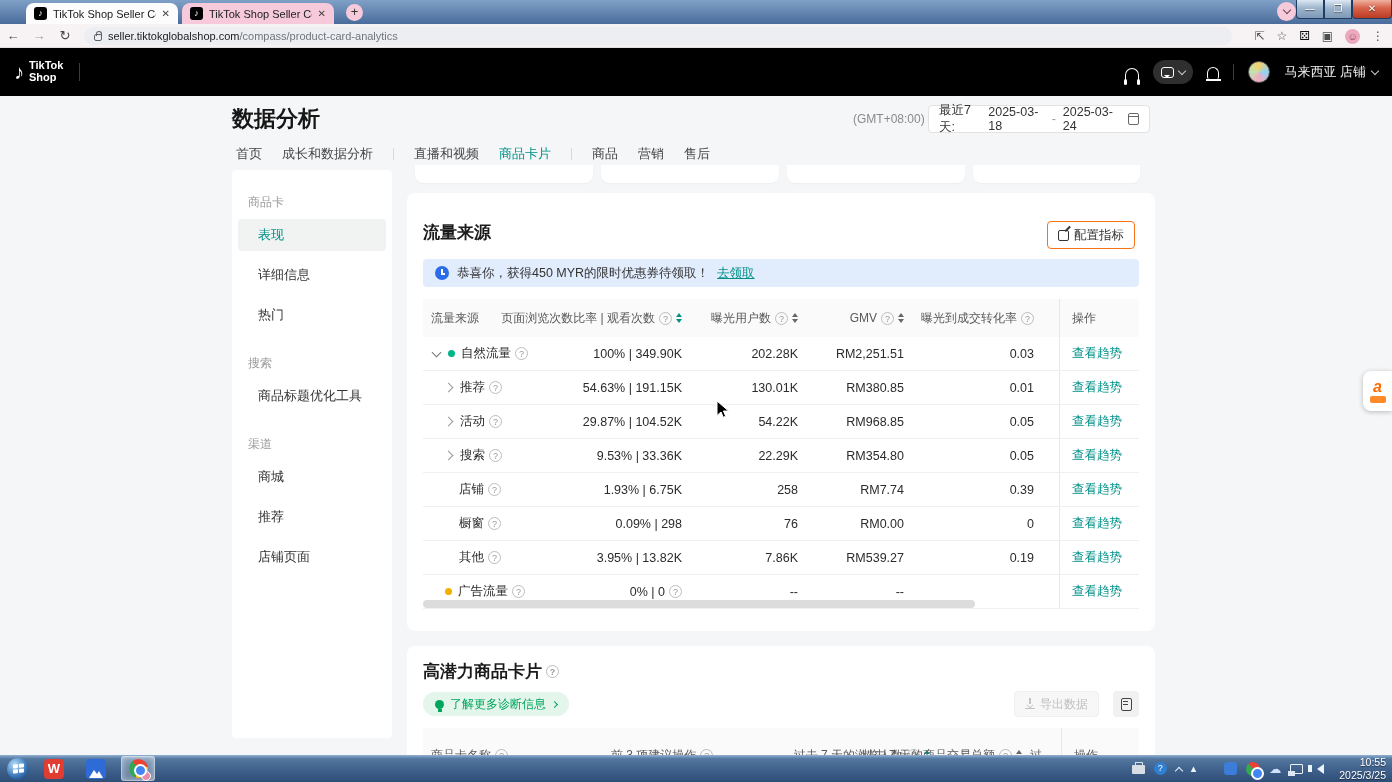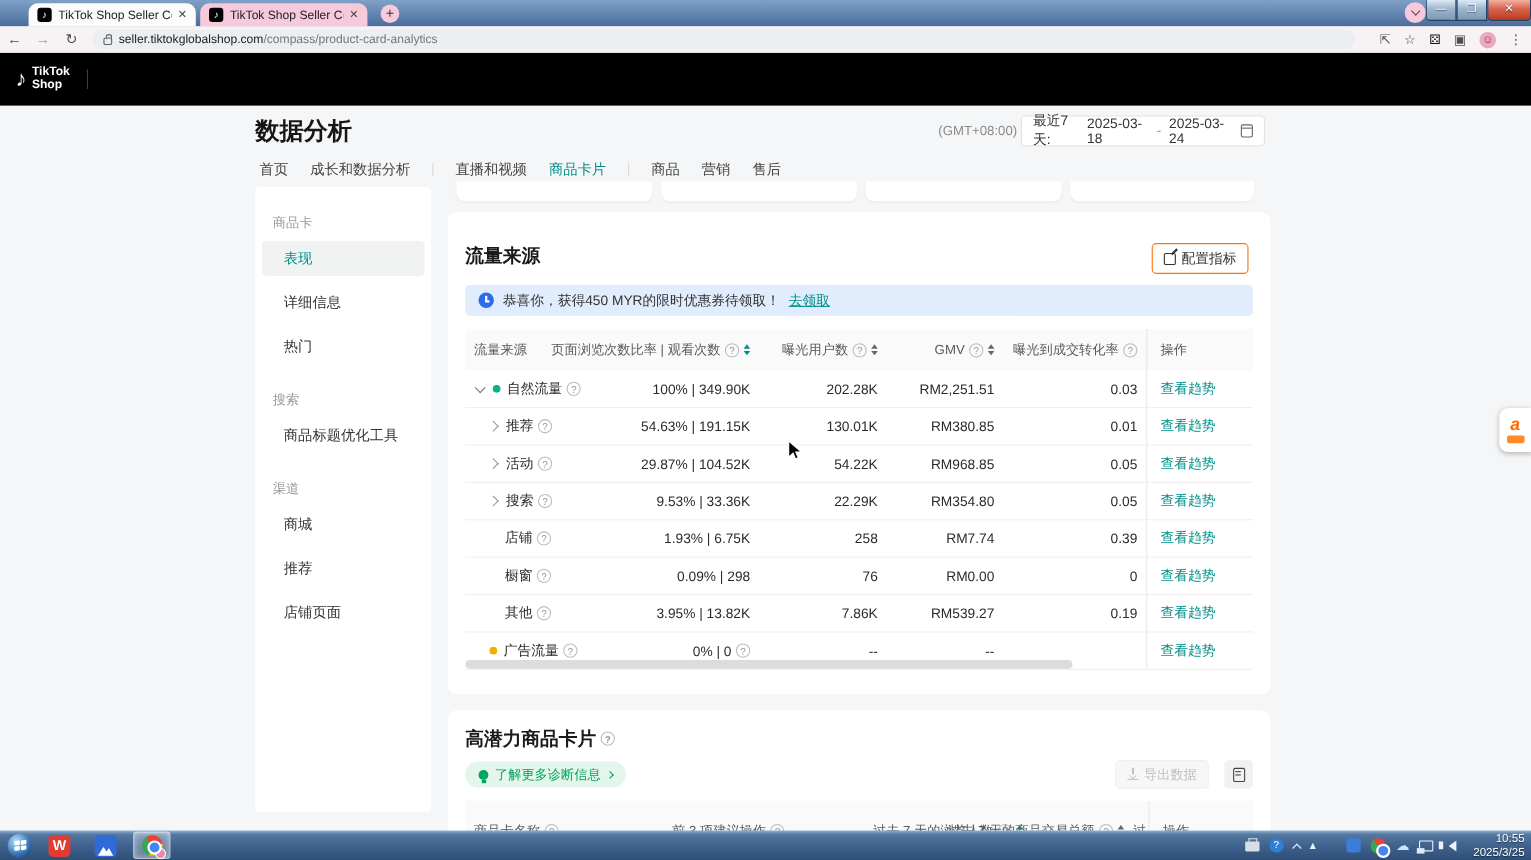--- a/index.html
+++ b/index.html
@@ -108,21 +108,21 @@
   .clockicn:before { content:""; position:absolute; left:6px; top:3px; width:1.6px; height:5px; background:#fff; }
   .clockicn:after { content:""; position:absolute; left:6px; top:7px; width:4px; height:1.6px; background:#fff; }
   .tlink { color:#009088; }
 
   .ttable { position:absolute; left:16px; right:16px; top:106px; }
   .thead, .trow { display:grid; grid-template-columns:153px 114px 116px 106px 130px 97px; align-items:center; }
   .thead { height:38px; background:#fafafa; font-size:12px; color:#595959; }
   .trow { height:34px; border-bottom:1px solid #efefef; font-size:12.5px; color:#2b2b2b; }
   .c { padding:0 8px; display:flex; align-items:center; }
   .c.num { justify-content:flex-end; text-align:right; white-space:nowrap; }
-  .c.act { border-left:1px solid #e8e8e8; height:100%; padding-left:12px; }
+  .c.act { border-left:1px solid #e8e8e8; height:100%; padding-left:12px;margin-left:17px; }
   .c.act a { color:#009088; text-decoration:none; font-size:12.5px; }
   .thead .c { line-height:1.25; }
   .help { display:inline-block; flex:none; width:13px; height:13px; border:1px solid #bdbdbd; border-radius:50%;
     color:#9a9a9a; font-size:9px; line-height:12px; text-align:center; margin-left:4px; }
   .sort { display:inline-flex; flex-direction:column; gap:2px; margin-left:4px; }
   .tri-up { width:0; height:0; border-left:3.5px solid transparent; border-right:3.5px solid transparent; border-bottom:4.5px solid #666; }
   .tri-dn { width:0; height:0; border-left:3.5px solid transparent; border-right:3.5px solid transparent; border-top:4.5px solid #666; }
   .sort.teal .tri-up { border-bottom-color:#009088; } .sort.teal .tri-dn { border-top-color:#009088; }
   .dot { width:7px; height:7px; border-radius:50%; margin-right:6px; flex:none; }
   .chevd { width:7px; height:7px; border-right:1.5px solid #777; border-bottom:1.5px solid #777;
@@ -240,20 +240,34 @@
   </div>
 </div>
 
 <div class="tknav">
   <div class="tklogo">
     <span class="tknote">♪</span>
     <span class="tkwords"><span>TikTok</span><br>
     <span>Shop</span></span>
   </div>
   <div class="navdiv"></div>
+  <div class="tkright">
+    <span class="headset"></span>
+    <span class="pillbtn">
+      <span class="bubble"></span>
+      <span class="chev"></span>
+    </span>
+    <span class="bell"></span>
+    <span style="width:1px;height:16px;background:#3c3c3c"></span>
+    <span class="storeavatar"></span>
+    <span class="storename">
+      <span>马来西亚 店铺</span>
+      <span class="chev"></span>
+    </span>
+  </div>
 </div>
 
 <div class="pagetitle">数据分析</div>
 <div class="tz">(GMT+08:00)</div>
 <div class="datepill">
   <span>最近7天:</span>
   <span>2025-03-18</span>
   <span style="color:#9a9a9a">-</span>
   <span>2025-03-24</span>
   <span class="cal"></span>

